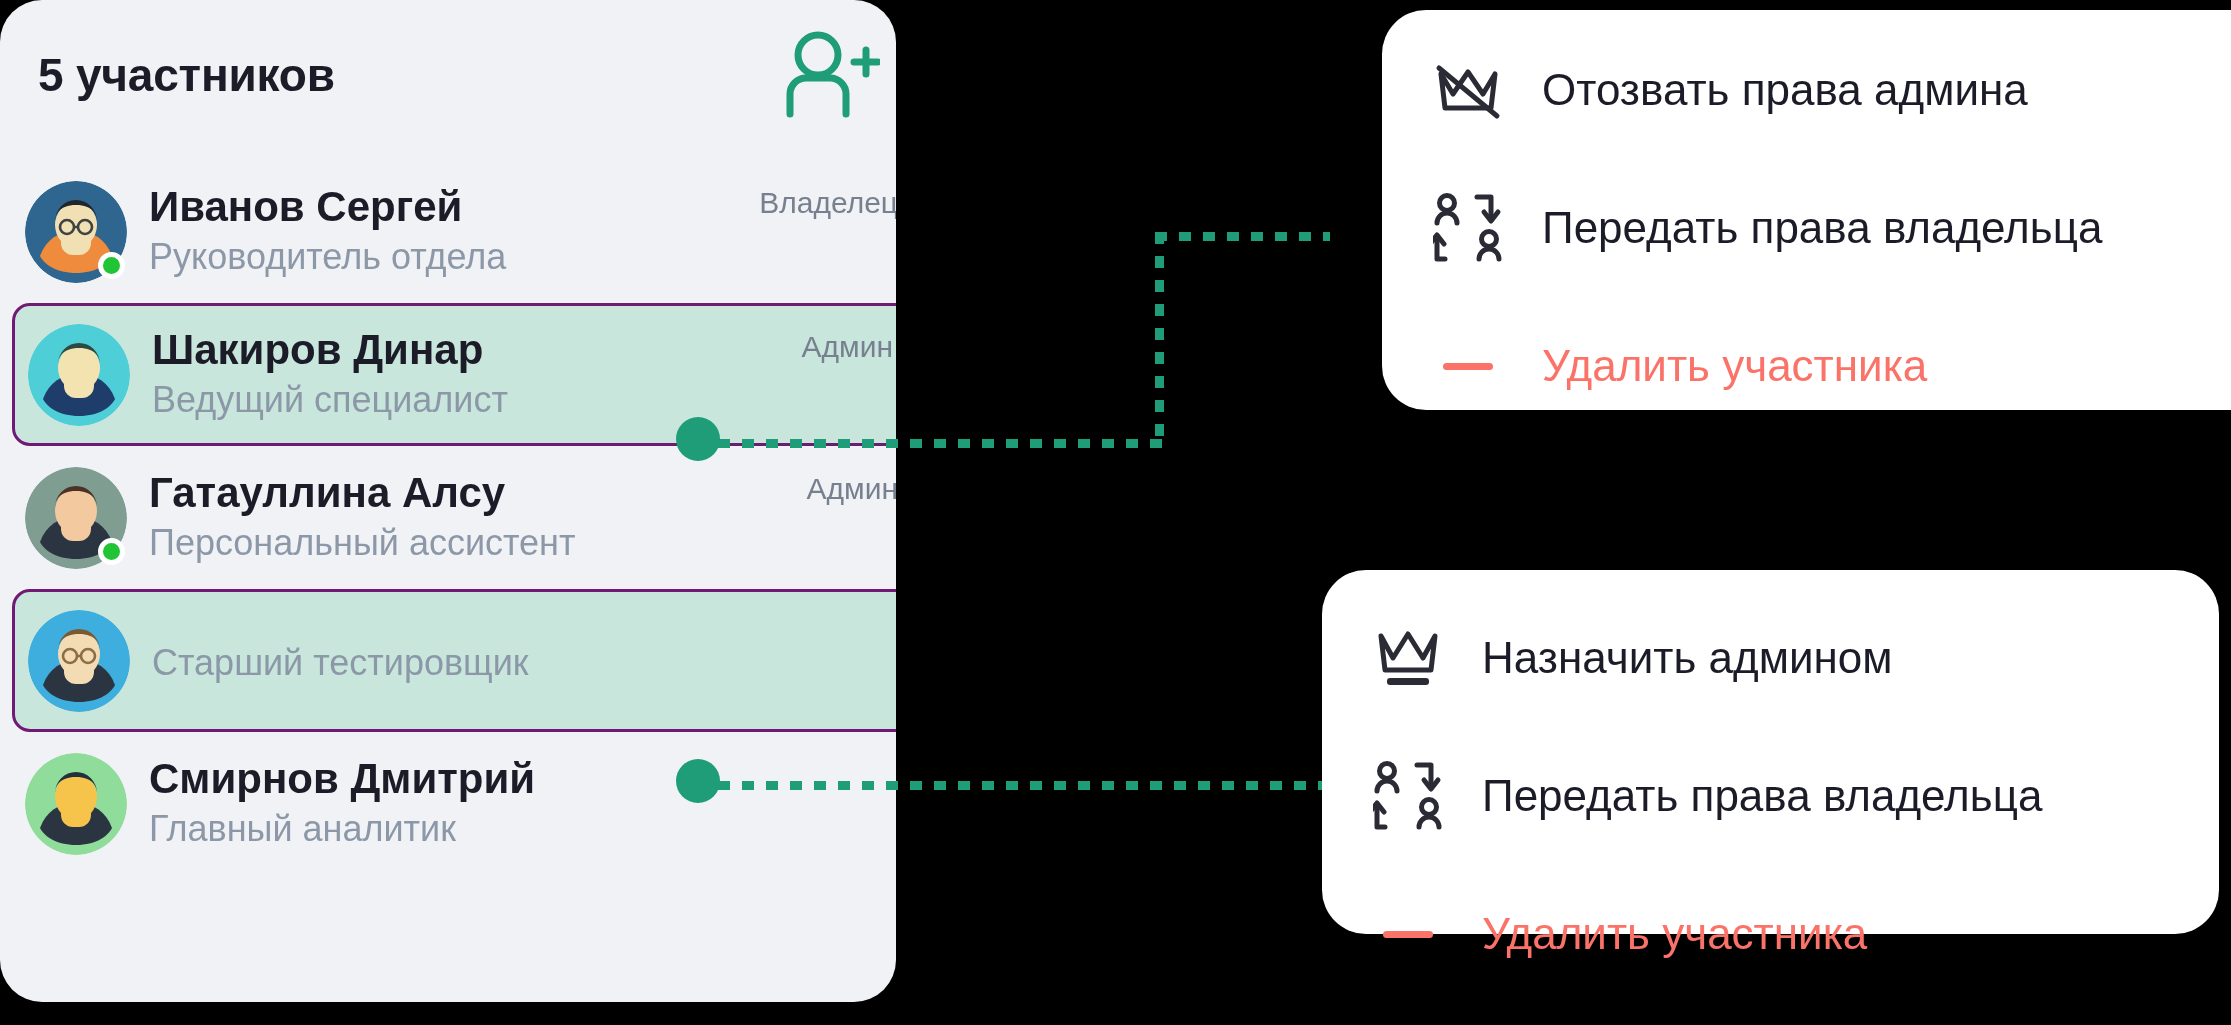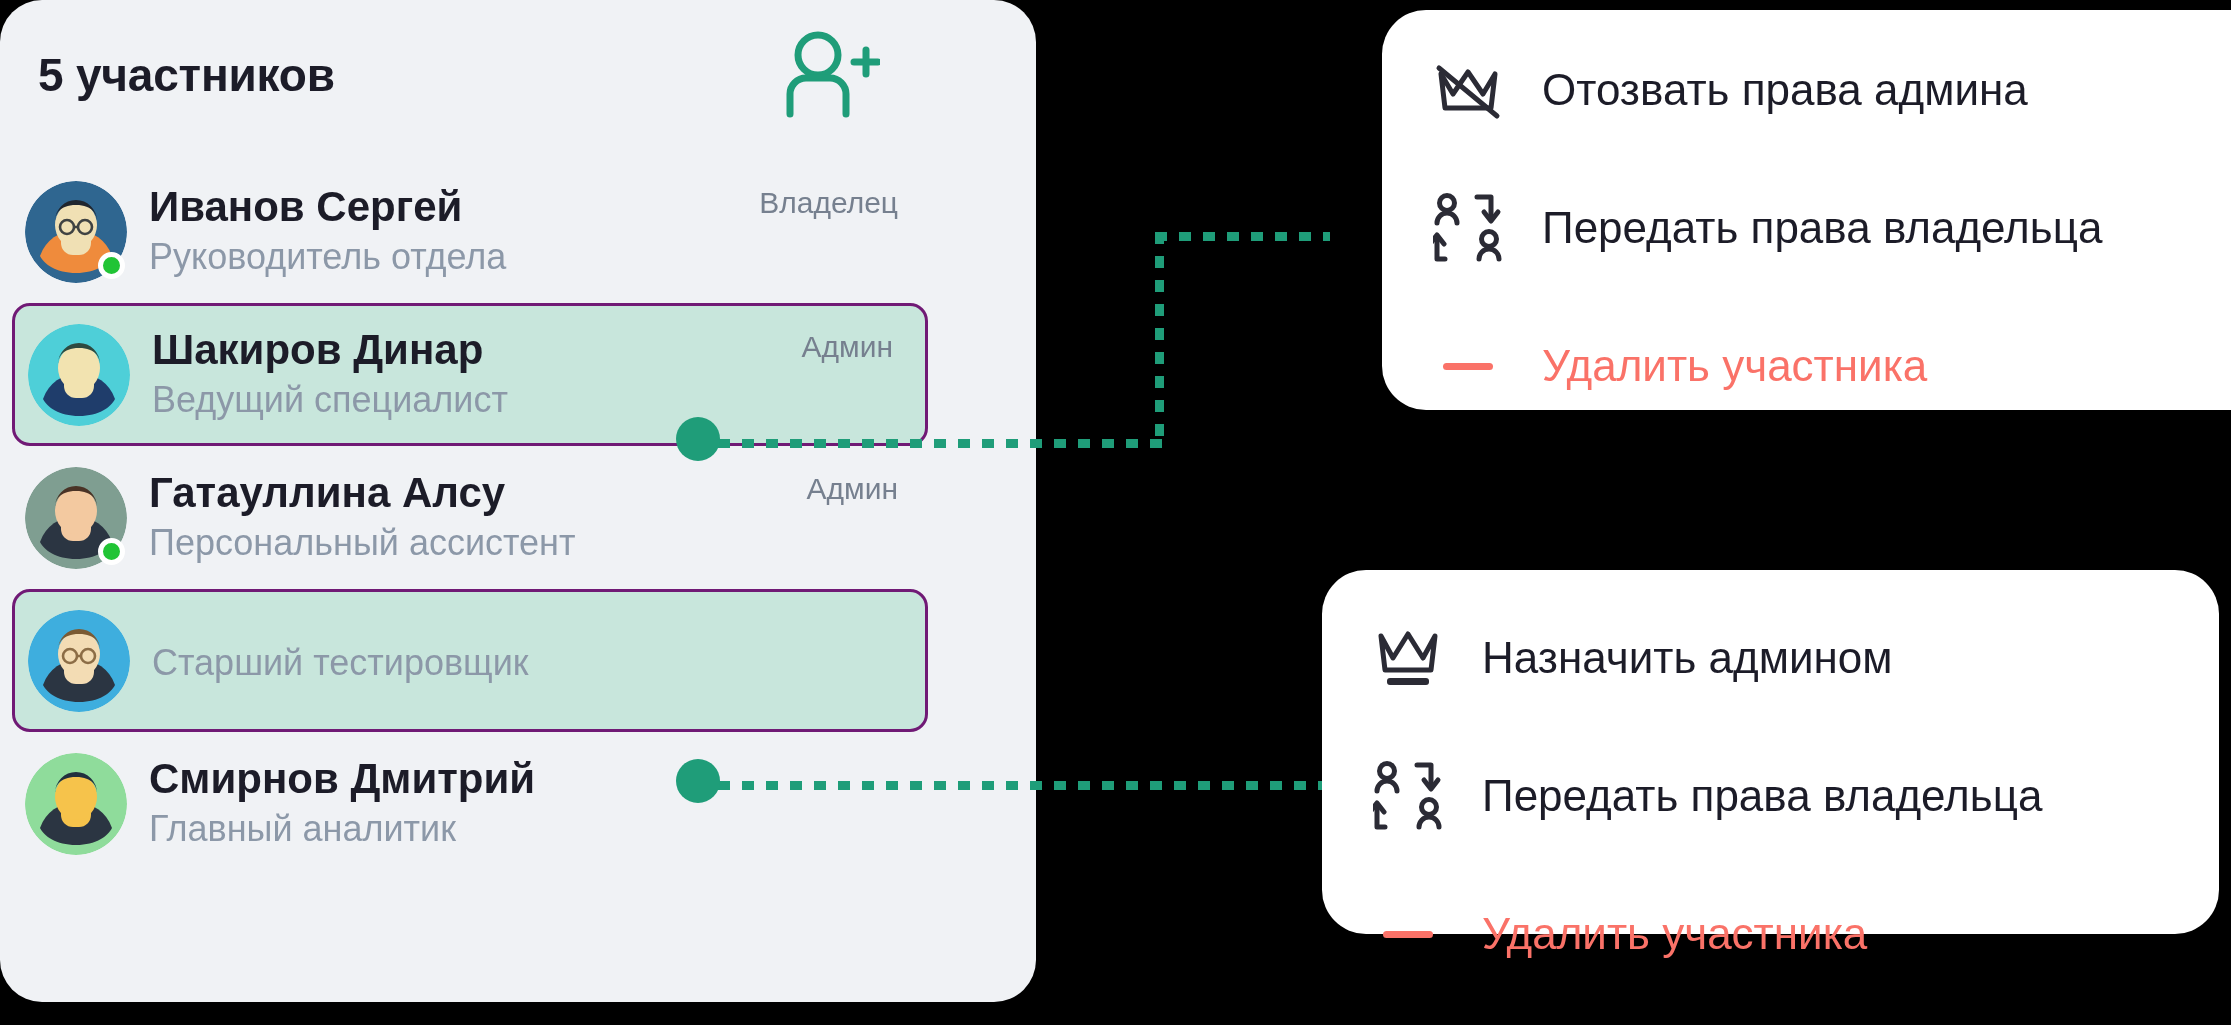--- a/index.html
+++ b/index.html
@@ -13,21 +13,21 @@
     position: relative;
     font-family: "Liberation Sans", sans-serif;
     overflow: hidden;
   }
 
   
   #members-panel {
     position: absolute;
     left: 0px;
     top: 0px;
-    width: 1036px;
+    width: 896px;
     height: 1002px;
     background: #f0f2f5;
     border-radius: 42px;
     box-sizing: border-box;
     overflow: hidden;
   }
 
   #panel-header {
     position: absolute;
     left: 0;

